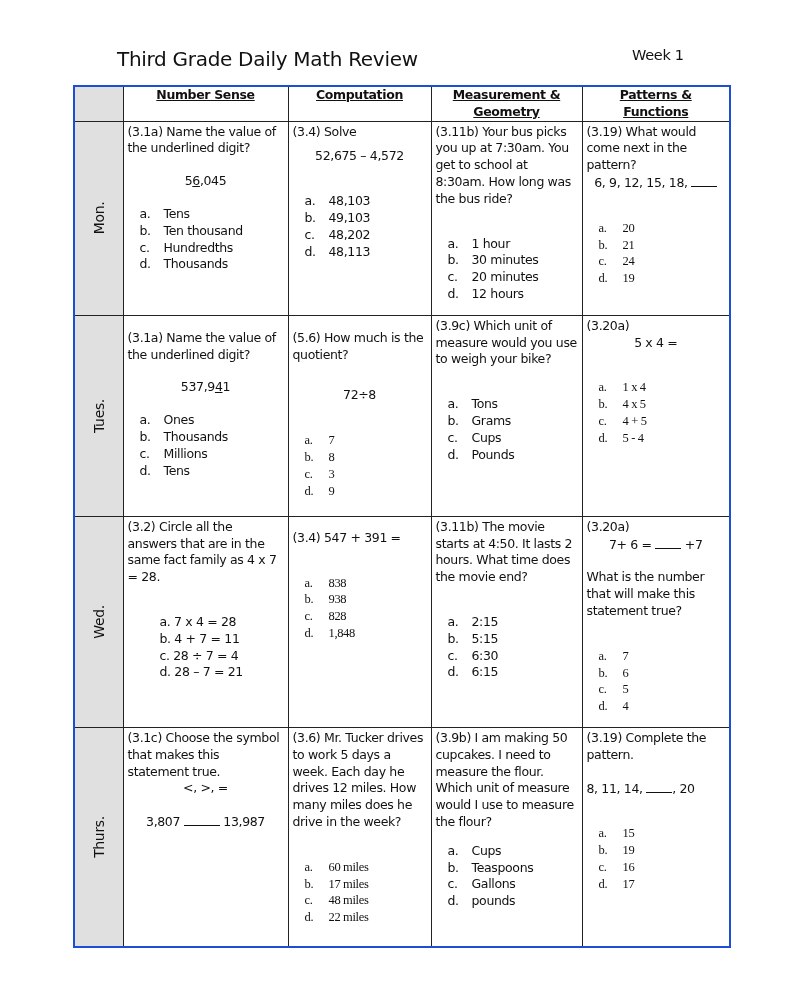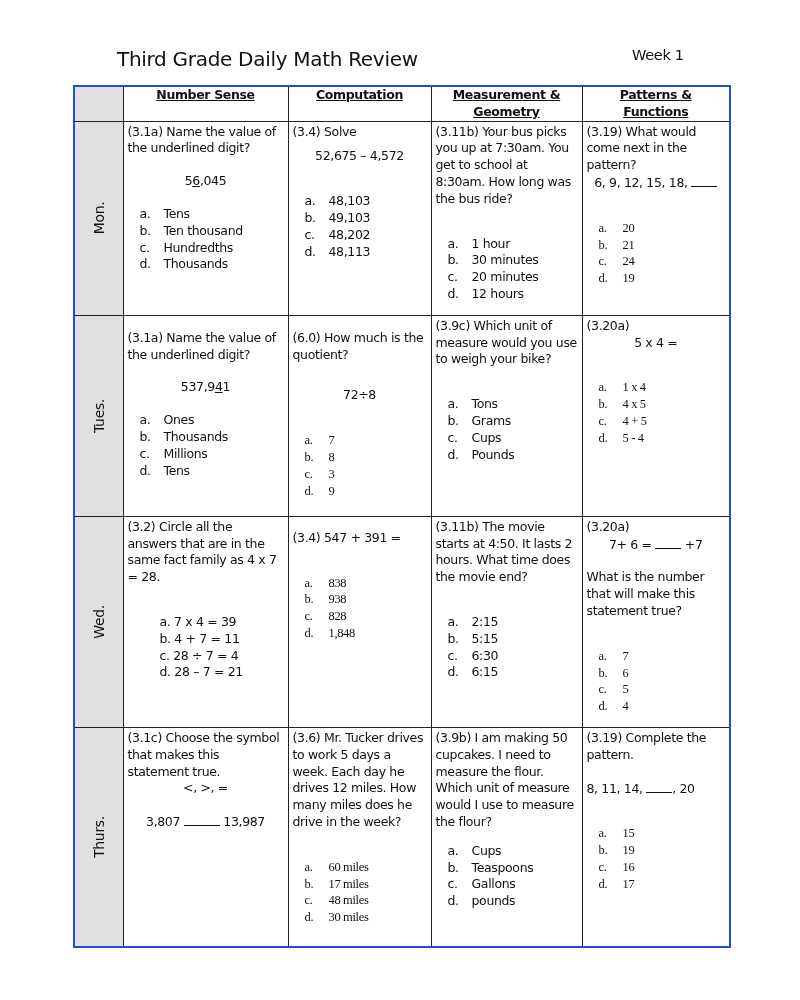--- a/index.html
+++ b/index.html
@@ -125,21 +125,21 @@
       <div class="q" style="margin-top:14px;">(3.1a) Name the value of the underlined digit?</div>
       <div class="num"><span>537,9</span><span class="u">4</span><span>1</span></div>
       <ul class="opts ind-ns">
         <li><span class="lt">a.</span><span>Ones</span></li>
         <li><span class="lt">b.</span><span>Thousands</span></li>
         <li><span class="lt">c.</span><span>Millions</span></li>
         <li><span class="lt">d.</span><span>Tens</span></li>
       </ul>
     </td>
     <td>
-      <div class="q" style="margin-top:14px;">(6.0) How much is the quotient?</div>
+      <div class="q" style="margin-top:14px;">(5.6) How much is the quotient?</div>
       <div class="center" style="margin-top:24px;">72÷8</div>
       <div class="gap"></div>
       <ul class="opts ind-pf">
         <li><span class="lt">a.</span><span>7</span></li>
         <li><span class="lt">b.</span><span>8</span></li>
         <li><span class="lt">c.</span><span>3</span></li>
         <li><span class="lt">d.</span><span>9</span></li>
       </ul>
     </td>
     <td>
@@ -166,21 +166,21 @@
   </tr>
 
   <tr class="r-wed">
     <td class="day">
           <div class="day-label">Wed.</div>
         </td>
     <td>
       <div class="q">(3.2) Circle all the answers that are in the same fact family as 4 x 7 = 28.</div>
       <div class="gap"></div>
       <ul class="opts" style="padding-left:20px;">
-        <li>a. 7 x 4 = 39</li>
+        <li>a. 7 x 4 = 28</li>
         <li>b. 4 + 7 = 11</li>
         <li>c. 28 ÷ 7 = 4</li>
         <li>d. 28 – 7 = 21</li>
       </ul>
     </td>
     <td>
       <div class="q" style="margin-top:13px;">(3.4) 547 + 391 =</div>
       <div class="gap"></div>
       <ul class="opts ind-pf">
         <li><span class="lt">a.</span><span>838</span></li>
@@ -224,21 +224,21 @@
       <div class="gap"></div>
       <div class="center"><span>3,807</span> <span class="blank long"></span> <span>13,987</span></div>
     </td>
     <td>
       <div class="q">(3.6) Mr. Tucker drives to work 5 days a week.  Each day he drives 12 miles.  How many miles does he drive in the week?</div>
       <div class="gap"></div>
       <ul class="opts ind-pf">
         <li><span class="lt">a.</span><span>60 miles</span></li>
         <li><span class="lt">b.</span><span>17 miles</span></li>
         <li><span class="lt">c.</span><span>48 miles</span></li>
-        <li><span class="lt">d.</span><span>30 miles</span></li>
+        <li><span class="lt">d.</span><span>22 miles</span></li>
       </ul>
     </td>
     <td>
       <div class="q">(3.9b) I am making 50 cupcakes.  I need to measure the flour. Which unit of measure would I use to measure the flour?</div>
       <ul class="opts ind-mg">
         <li><span class="lt">a.</span><span>Cups</span></li>
         <li><span class="lt">b.</span><span>Teaspoons</span></li>
         <li><span class="lt">c.</span><span>Gallons</span></li>
         <li><span class="lt">d.</span><span>pounds</span></li>
       </ul>

